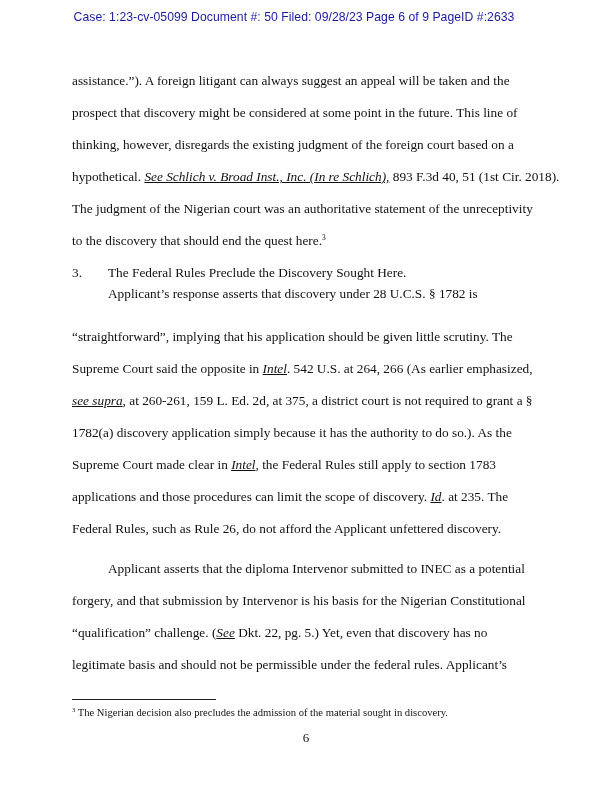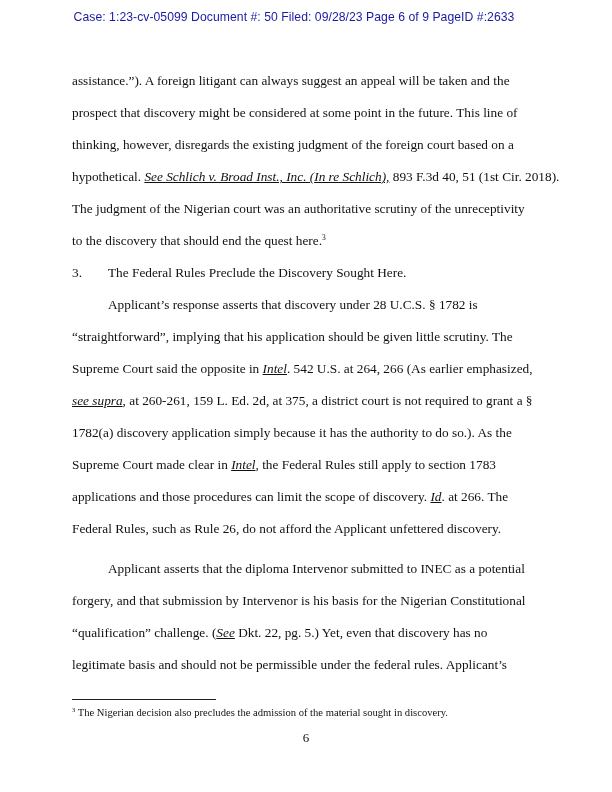--- a/index.html
+++ b/index.html
@@ -74,43 +74,43 @@
 <div class="header">Case: 1:23-cv-05099 Document #: 50 Filed: 09/28/23 Page 6 of 9 PageID #:2633</div>
 
 <div>
 
   <div class="line" style="top:73px">assistance.”).  A foreign litigant can always suggest an appeal will be taken and the</div>
   <div class="line" style="top:105px">prospect that discovery might be considered at some point in the future.  This line of</div>
   <div class="line" style="top:137px">thinking, however, disregards the existing judgment of the foreign court based on a</div>
   <div class="line" style="top:169px">
     <span>hypothetical.  </span><i>See Schlich v. Broad Inst., Inc. (In re Schlich),</i><span> 893 F.3d 40, 51 (1st Cir. 2018).</span>
   </div>
-  <div class="line" style="top:201px">The judgment of the Nigerian court was an authoritative scrutiny of the unreceptivity</div>
+  <div class="line" style="top:201px">The judgment of the Nigerian court was an authoritative statement of the unreceptivity</div>
   <div class="line" style="top:233px">
     <span>to the discovery that should end the quest here.</span><sup class="fn">3</sup>
   </div>
 
   <div class="line heading" style="top:265px">
     <span class="num">3.</span><span>The Federal Rules Preclude the Discovery Sought Here.</span>
   </div>
 
-  <div class="line indent" style="top:297px">Applicant’s response asserts that discovery under 28 U.C.S. § 1782 is</div>
+  <div class="line indent" style="top:286px">Applicant’s response asserts that discovery under 28 U.C.S. § 1782 is</div>
   <div class="line" style="top:329px">“straightforward”, implying that his application should be given little scrutiny.  The</div>
   <div class="line" style="top:361px">
     <span>Supreme Court said the opposite in </span><i>Intel</i><span>.  542 U.S. at 264, 266 (As earlier emphasized,</span>
   </div>
   <div class="line" style="top:393px">
     <i>see supra</i><span>, at 260-261, 159 L. Ed. 2d, at 375, a district court is not required to grant a §</span>
   </div>
   <div class="line" style="top:425px">1782(a) discovery application simply because it has the authority to do so.).  As the</div>
   <div class="line" style="top:457px">
     <span>Supreme Court made clear in </span><i>Intel</i><span>, the Federal Rules still apply to section 1783</span>
   </div>
   <div class="line" style="top:489px">
-    <span>applications and those procedures can limit the scope of discovery.  </span><i>Id</i><span>. at 266.  The</span>
+    <span>applications and those procedures can limit the scope of discovery.  </span><i>Id</i><span>. at 235.  The</span>
   </div>
   <div class="line" style="top:521px">Federal Rules, such as Rule 26, do not afford the Applicant unfettered discovery.</div>
 
   <div class="line indent" style="top:561px">Applicant asserts that the diploma Intervenor submitted to INEC as a potential</div>
   <div class="line" style="top:593px">forgery, and that submission by Intervenor is his basis for the Nigerian Constitutional</div>
   <div class="line" style="top:625px">
     <span>“qualification” challenge.  (</span><i>See</i><span> Dkt. 22, pg. 5.)  Yet, even that discovery has no</span>
   </div>
   <div class="line" style="top:657px">legitimate basis and should not be permissible under the federal rules.  Applicant’s</div>
 </div>

